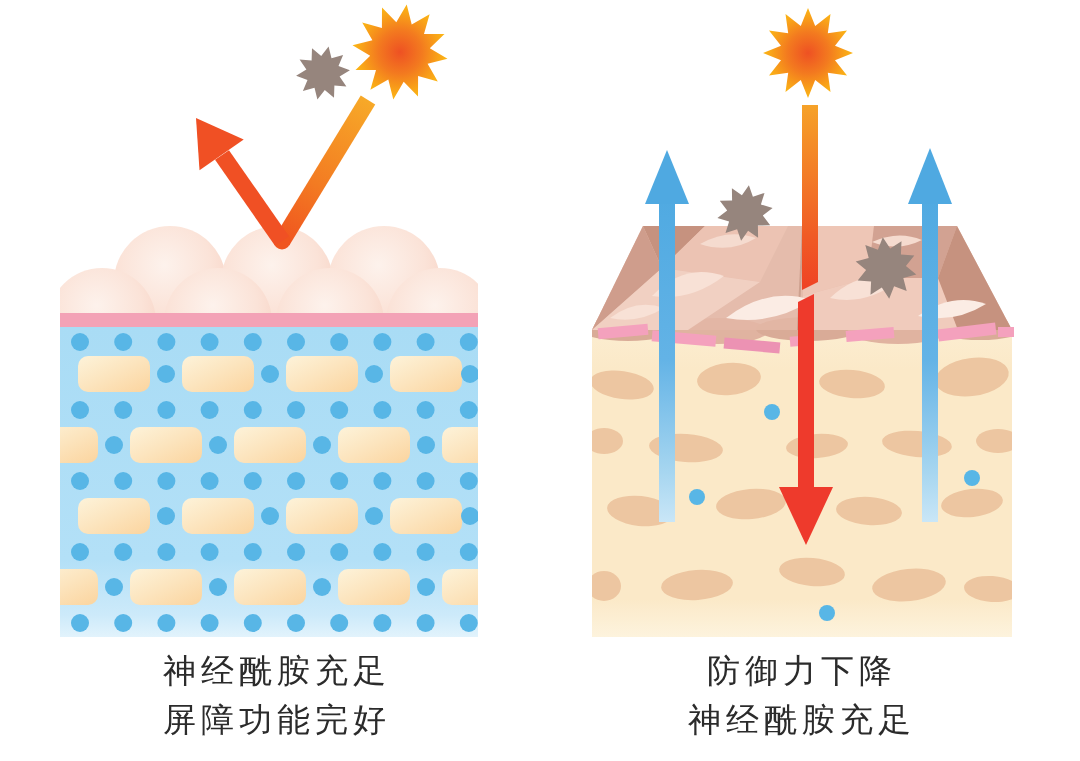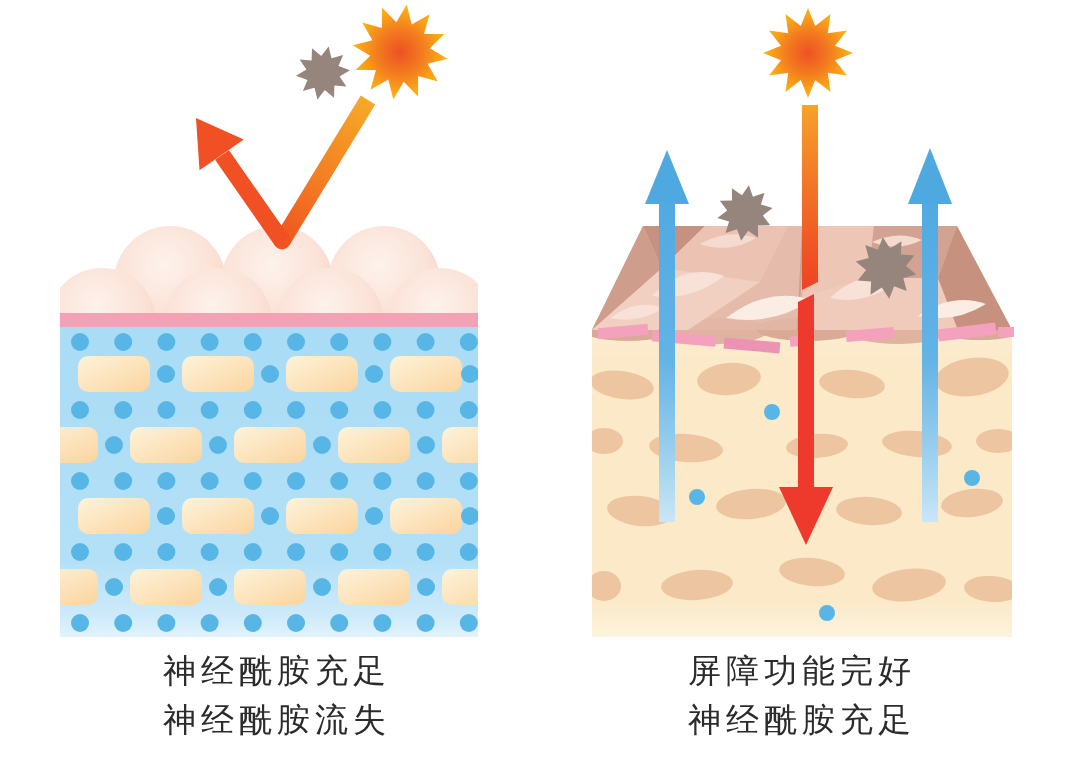--- a/index.html
+++ b/index.html
@@ -283,20 +283,20 @@
       <polygon points="798,302 814,294 814,487 798,487" fill="#ee3a2c"></polygon>
       <polygon points="779,487 833,487 806,545" fill="#ee3a2c"></polygon>
     </g>
 
     <polygon fill="url(#sunGrad)" points="808.0,8.0 815.2,26.0 830.5,14.0 827.8,33.2 847.0,30.5 835.0,45.8 853.0,53.0 835.0,60.2 847.0,75.5 827.8,72.8 830.5,92.0 815.2,80.0 808.0,98.0 800.8,80.0 785.5,92.0 788.2,72.8 769.0,75.5 781.0,60.2 763.0,53.0 781.0,45.8 769.0,30.5 788.2,33.2 785.5,14.0 800.8,26.0"></polygon>
   </g>
 </svg>
 
 <div class="caption caption-left">
   <div>神经酰胺充足</div>
-  <div>神经酰胺流失</div>
+  <div>屏障功能完好</div>
 </div>
 <div class="caption caption-right">
-  <div>屏障功能完好</div>
+  <div>防御力下降</div>
   <div>神经酰胺充足</div>
 </div>
 
 </div>
 
 </body></html>

